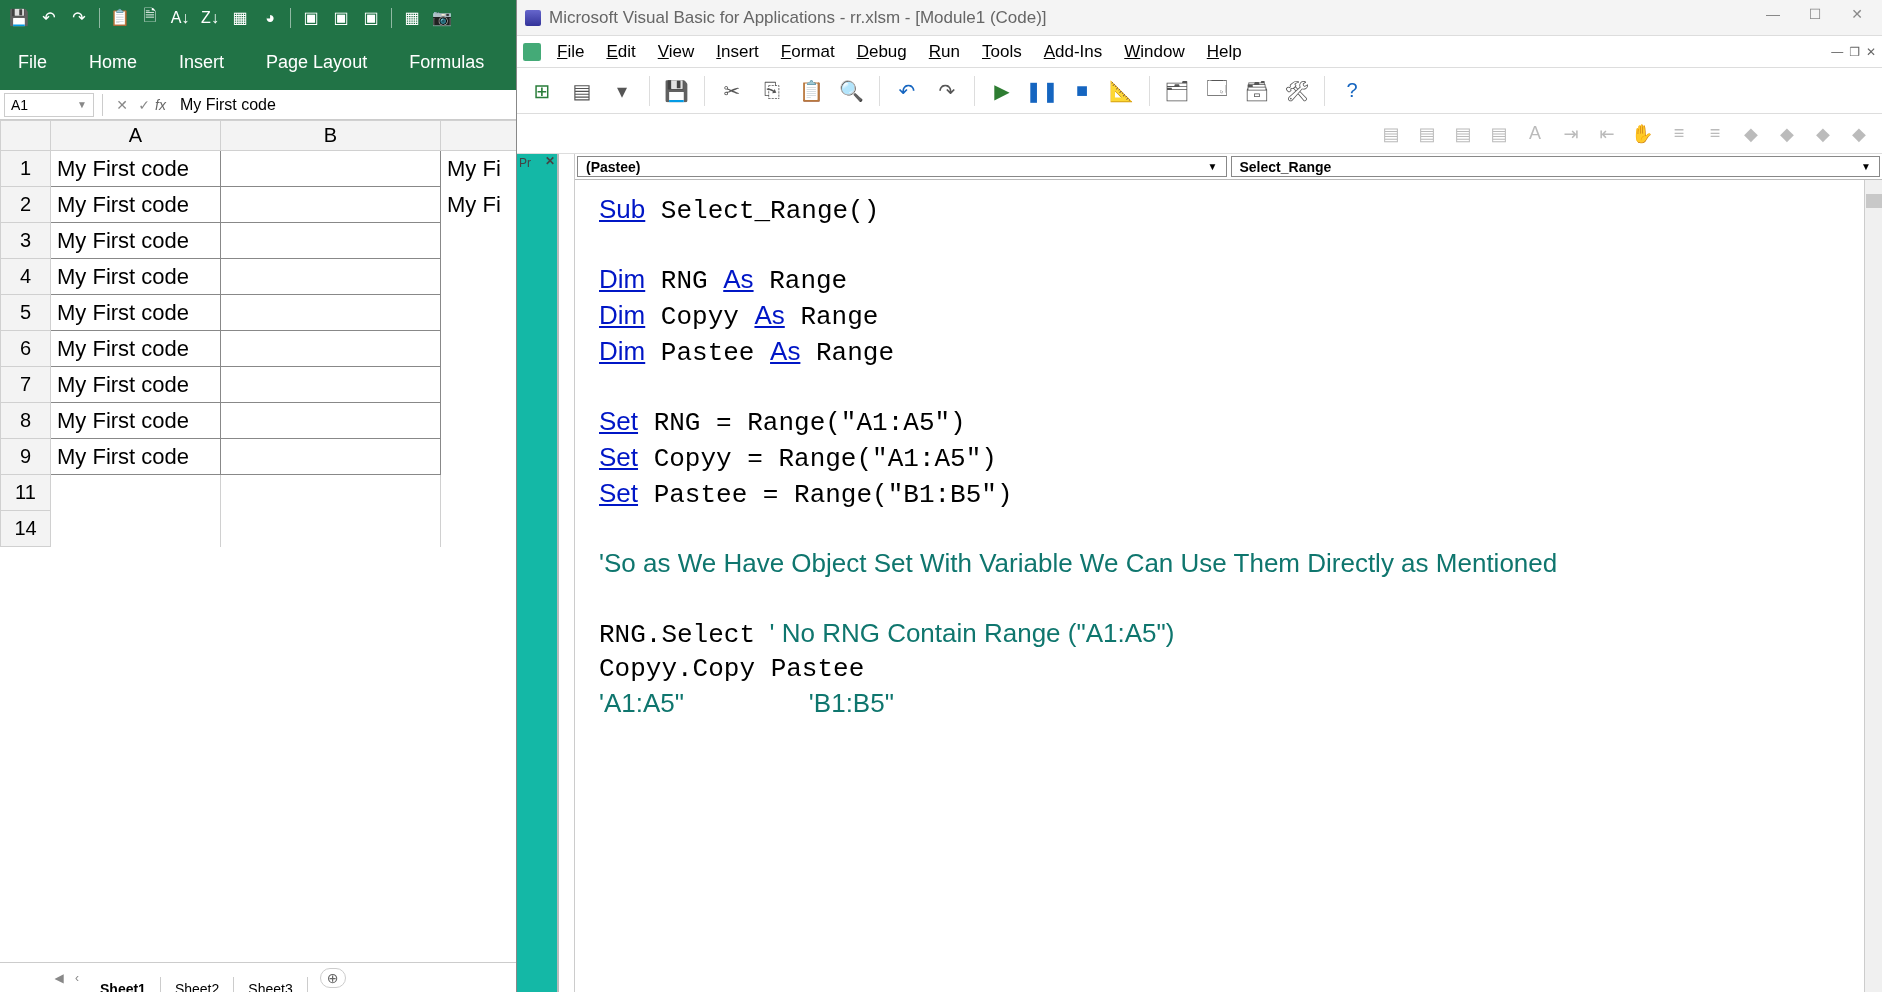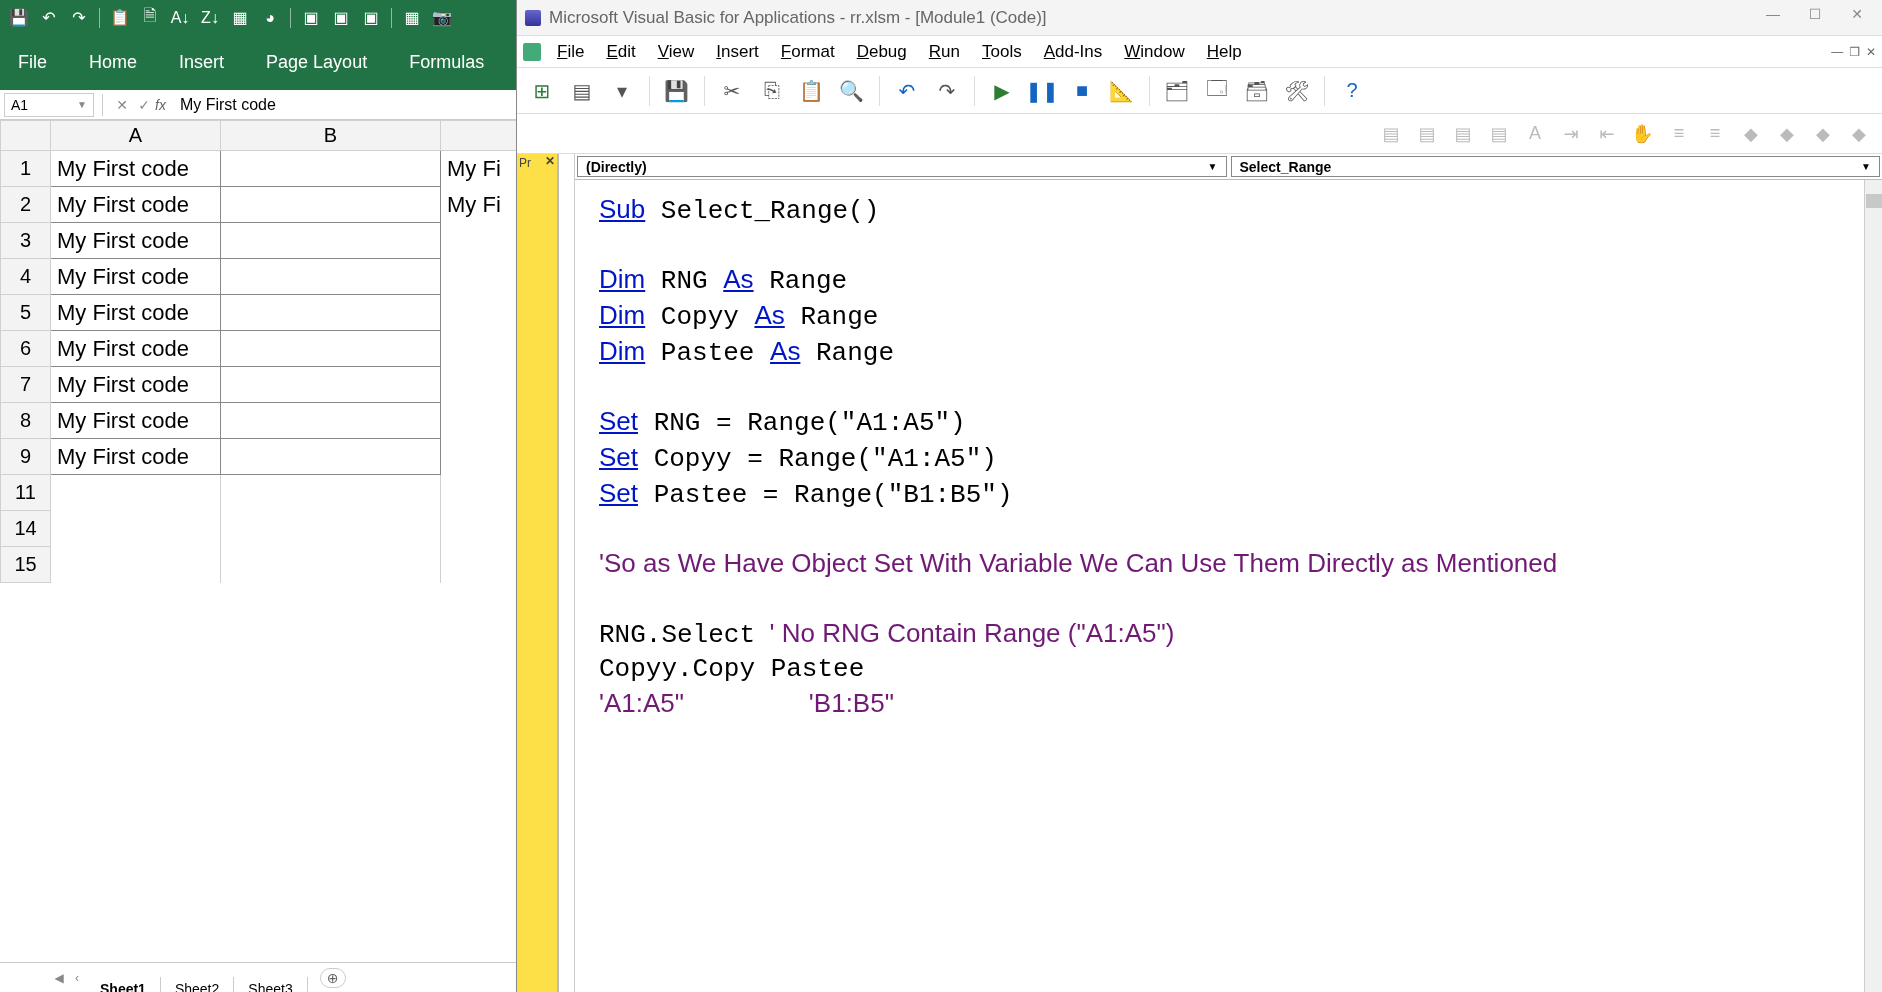--- a/index.html
+++ b/index.html
@@ -54,34 +54,34 @@
 .vba-menus .mdi-ctrl { margin-left: auto; display: flex; gap: 6px; color: #666; font-size: 12px; }
 
 .vba-toolbar { height: 46px; display: flex; align-items: center; padding: 0 8px; gap: 6px; border-bottom: 1px solid #ddd; }
 .vba-toolbar .tbtn { width: 34px; height: 34px; display: flex; align-items: center; justify-content: center; font-size: 20px; color: #555; }
 .vba-toolbar .tsep { width: 1px; height: 30px; background: #ddd; margin: 0 4px; }
 
 .vba-toolbar2 { height: 40px; display: flex; align-items: center; justify-content: flex-end; padding: 0 8px; gap: 6px; border-bottom: 1px solid #ddd; }
 .vba-toolbar2 .tbtn { width: 30px; height: 30px; display: flex; align-items: center; justify-content: center; font-size: 18px; color: #bbb; }
 
 .vba-body { flex: 1; display: flex; position: relative; overflow: hidden; }
-.vba-project { width: 42px; border-right: 2px solid #bbb; background: #fde047; position: relative; font-size: 12px; color: #444; }
+.vba-project { width: 42px; border-right: 2px solid #bbb; background: #14b8a6; position: relative; font-size: 12px; color: #444; }
 .vba-project .ph { padding: 2px; }
 .vba-project .close-x { position: absolute; top: 0; right: 2px; font-weight: bold; cursor: pointer; }
 
 .vba-tree-gutter { width: 16px; border-right: 1px solid #ccc; background: #fff; }
 
 .vba-code-wrap { flex: 1; display: flex; flex-direction: column; }
 .vba-code-headers { height: 26px; display: flex; border-bottom: 1px solid #bbb; }
 .vba-code-headers .sel { flex: 1; border: 1px solid #888; margin: 2px; padding: 0 8px; font-size: 14px; font-weight: bold; display: flex; align-items: center; justify-content: space-between; background: #fff; }
 .vba-code-headers .sel .car { font-size: 10px; }
 
 .vba-code { flex: 1; padding: 12px 24px; font-family: Consolas, "Courier New", monospace; font-size: 26px; line-height: 34px; white-space: pre; overflow: auto; position: relative; }
 .kw { color: #0016c6; text-decoration: underline; }
-.cm { color: #701a75; }
+.cm { color: #0f766e; }
 .scrollbar-v { position: absolute; right: 0; top: 0; bottom: 0; width: 18px; background: #f0f0f0; border-left: 1px solid #ccc; }
 .scrollbar-v .thumb { position: absolute; top: 14px; width: 16px; left: 1px; height: 14px; background: #c8c8c8; }
 </style>
 </head>
 <body>
 
 <div class="excel-qat">
   <div class="qat-btn">💾</div>
   <div class="qat-btn">↶</div>
   <div class="qat-btn">↷</div>
@@ -189,26 +189,20 @@
           <td style="border:none"></td>
         </tr>
         <tr>
           <td class="rowhead">11</td>
           <td style="border:none;border-right:1px solid #d0d0d0"></td>
           <td style="border:none;border-right:1px solid #d0d0d0"></td>
           <td style="border:none"></td>
         </tr>
         <tr>
           <td class="rowhead">14</td>
-          <td style="border:none;border-right:1px solid #d0d0d0"></td>
-          <td style="border:none;border-right:1px solid #d0d0d0"></td>
-          <td style="border:none"></td>
-        </tr>
-        <tr>
-          <td class="rowhead">15</td>
           <td style="border:none;border-right:1px solid #d0d0d0"></td>
           <td style="border:none;border-right:1px solid #d0d0d0"></td>
           <td style="border:none"></td>
         </tr>
       </tbody>
   </table>
 </div>
 
 <div class="sheet-tabs">
   <div class="arrow">◀</div>
@@ -299,21 +293,21 @@
 
   <div class="vba-body">
     <div class="vba-project">
       <div class="ph">Pr</div>
       <div class="close-x">✕</div>
     </div>
     <div class="vba-tree-gutter"></div>
     <div class="vba-code-wrap">
       <div class="vba-code-headers">
         <div class="sel">
-          <span>(Directly)</span>
+          <span>(Pastee)</span>
           <span class="car">▼</span>
         </div>
         <div class="sel">
           <span>Select_Range</span>
           <span class="car">▼</span>
         </div>
       </div>
       <div class="vba-code" id="code-editor"><span class="kw">Sub</span> Select_Range()
 
 <span class="kw">Dim</span> RNG <span class="kw">As</span> Range

